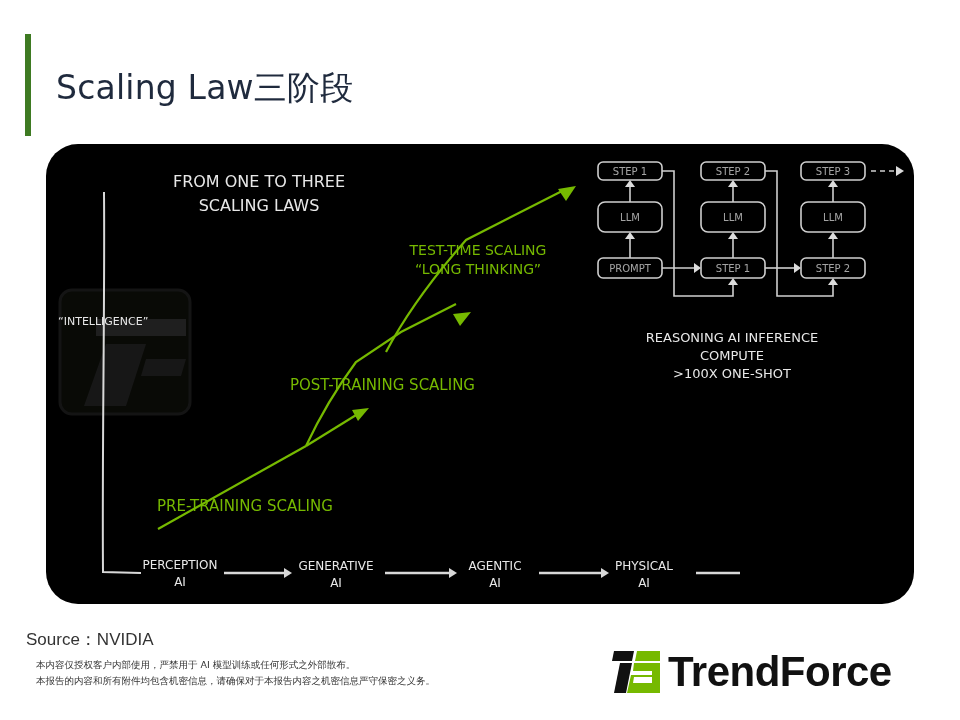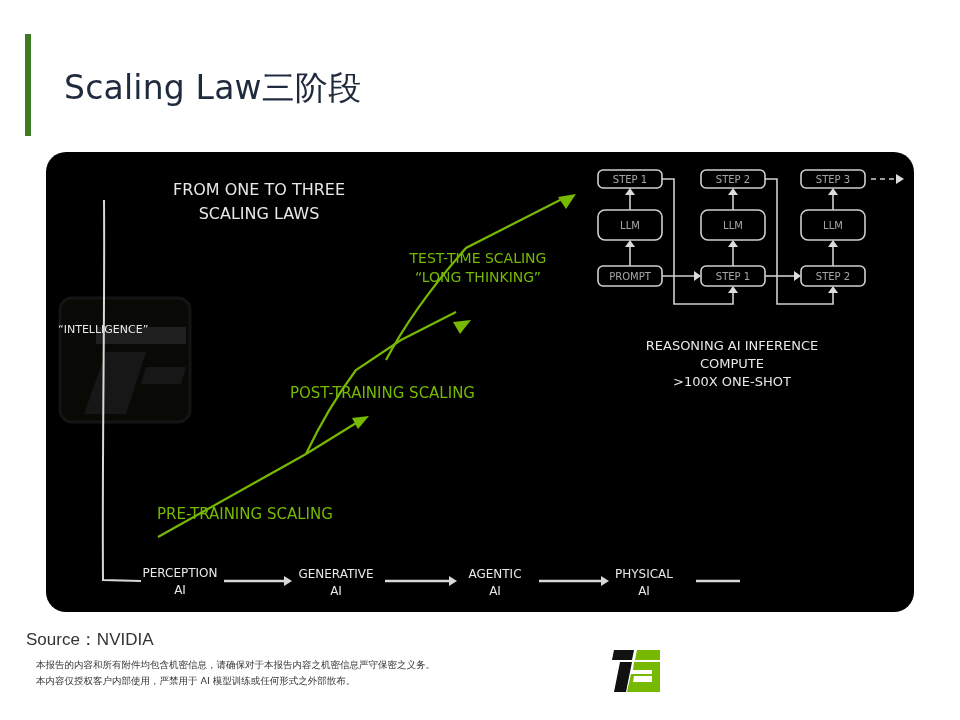--- a/index.html
+++ b/index.html
@@ -1,19 +1,19 @@
 <!DOCTYPE html>
 <html><head>
   <meta charset="utf-8">
   <style>
     html, body { margin: 0; padding: 0; }
     body { width: 960px; height: 720px; background: #ffffff; position: relative; overflow: hidden; font-family: "DejaVu Sans", sans-serif; }
     .accent-bar { position: absolute; left: 25px; top: 34px; width: 6px; height: 102px; background: #3e7a22; }
-    .page-title { position: absolute; left: 64px; top: 66px; font-size: 33px; color: #1f2a3d; font-family: "DejaVu Sans", sans-serif; letter-spacing: 0.2px; }
-    .figure { position: absolute; left: 46px; top: 152px; width: 868px; height: 460px; background: #000000; border-radius: 20px; overflow: hidden; }
+    .page-title { position: absolute; left: 56px; top: 66px; font-size: 33px; color: #1f2a3d; font-family: "DejaVu Sans", sans-serif; letter-spacing: 0.2px; }
+    .figure { position: absolute; left: 46px; top: 144px; width: 868px; height: 460px; background: #000000; border-radius: 32px; overflow: hidden; }
     .figure svg { position: absolute; left: 0; top: 0; }
     .chalk { font-family: "DejaVu Sans", sans-serif; fill: #e8e8e8; }
     .chalk-green { font-family: "DejaVu Sans", sans-serif; fill: #76b900; }
     .source { position: absolute; left: 26px; top: 628px; font-size: 17px; color: #333; font-family: "Liberation Sans", sans-serif; }
     .disclaimer { position: absolute; left: 36px; top: 657px; font-size: 9.5px; color: #333; line-height: 16px; font-family: "DejaVu Sans", sans-serif; }
     .brand { position: absolute; left: 612px; top: 648px; display: flex; align-items: center; }
     .brand-name { font-family: "Liberation Sans", sans-serif; font-weight: bold; font-size: 42px; color: #111; margin-left: 8px; letter-spacing: -0.5px; }
   </style>
 </head>
 <body>
@@ -129,25 +129,26 @@
       <text class="chalk" fill-opacity="0.7" x="787" y="128" text-anchor="middle">STEP 2</text>
     </g>
     <text class="chalk" x="686" y="198" font-size="13" text-anchor="middle">REASONING AI INFERENCE</text>
     <text class="chalk" x="686" y="216" font-size="13" text-anchor="middle">COMPUTE</text>
     <text class="chalk" x="686" y="234" font-size="13" text-anchor="middle">&gt;100X ONE-SHOT</text>
   </svg>
 </div>
 
 <div class="source">Source：NVIDIA</div>
 <div class="disclaimer">
+  <div>本内容仅授权客户内部使用，严禁用于 AI 模型训练或任何形式之外部散布。</div>
   <div>本报告的内容和所有附件均包含机密信息，请确保对于本报告内容之机密信息严守保密之义务。</div>
-  <div>本内容仅授权客户内部使用，严禁用于 AI 模型训练或任何形式之外部散布。</div>
 </div>
 
 <div class="brand">
   <svg width="48" height="46" viewBox="0 0 48 46">
     <polygon points="2,2 22,2 20,12 0,12" fill="#111"></polygon>
     <polygon points="8,14 20,14 14,44 2,44" fill="#111"></polygon>
     <polygon points="25,2 48,2 48,12 23,12" fill="#76b900"></polygon>
     <polygon points="22,14 48,14 48,44 15,44 19,26 40,26 40,22 21,22" fill="#76b900"></polygon>
     <polygon points="22,28 40,28 40,34 21,34" fill="#fff"></polygon>
   </svg>
+  <span class="brand-name">TrendForce</span>
 </div>
 
 </body></html>

